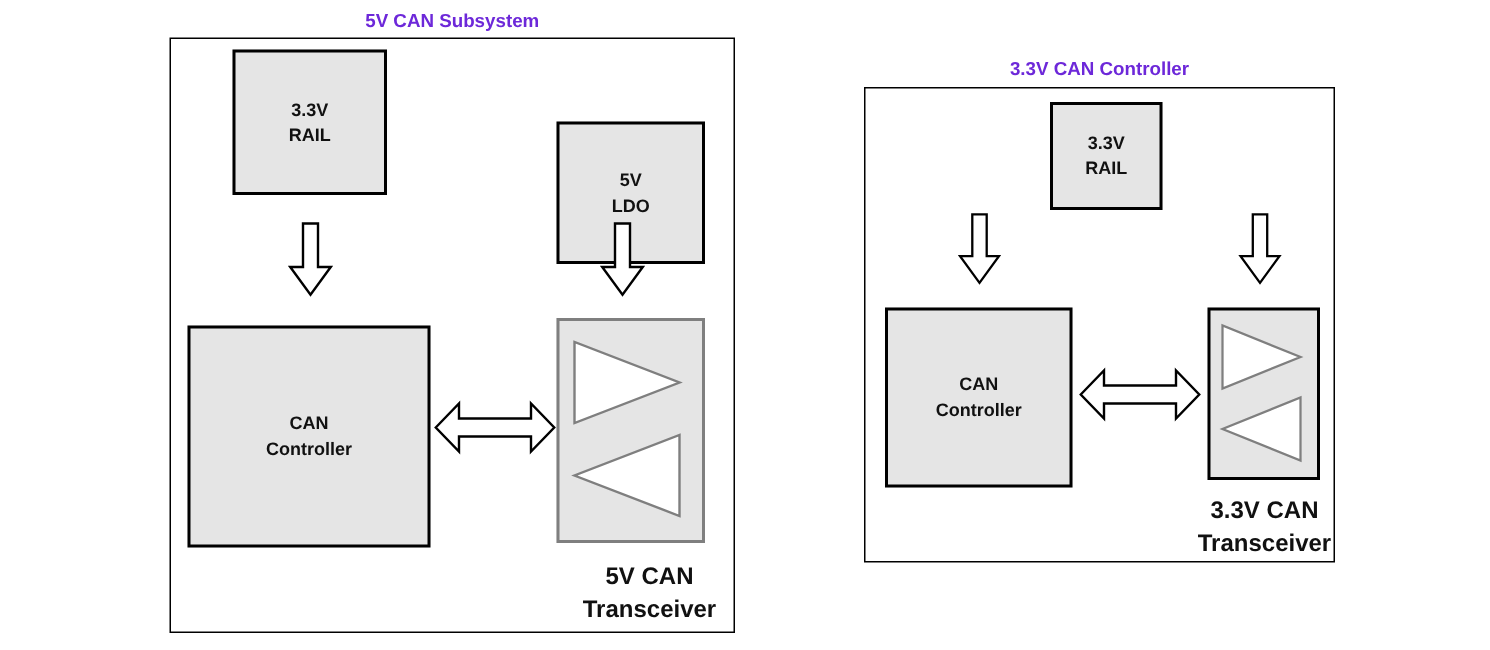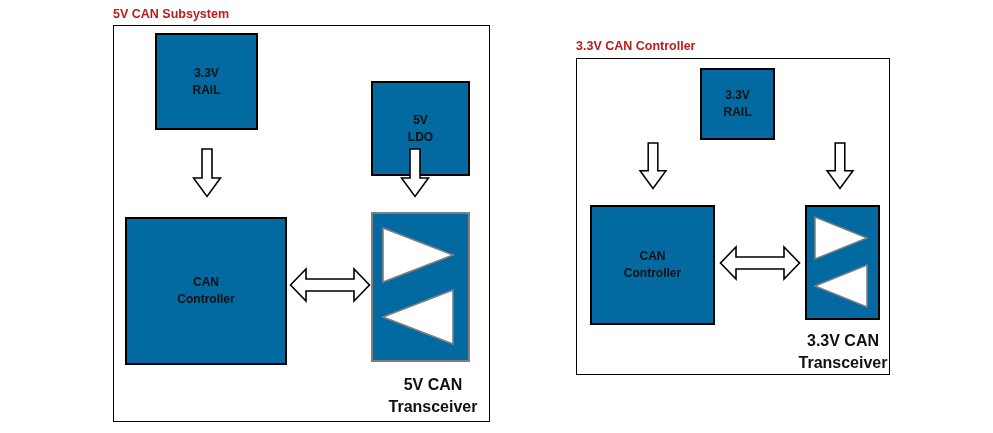--- a/index.html
+++ b/index.html
@@ -2,29 +2,29 @@
 <html><head>
 <meta charset="utf-8">
 <style>
   * { margin:0; padding:0; box-sizing:border-box; }
   html,body { background:#ffffff; }
   body { font-family:"Liberation Sans", sans-serif; }
   .canvas { position:relative; width:993px; height:433px; background:#ffffff; overflow:hidden; }
 
   .outer-box { position:absolute; border:1.5px solid #000; background:transparent; }
   .node-box {
-    position:absolute; border:2px solid #000; background:#0369a1;
+    position:absolute; border:2px solid #000; background:#e5e5e5;
     display:flex; align-items:center; justify-content:center;
     text-align:center; font-weight:bold; font-size:12px; line-height:1.4;
     white-space:pre-line; color:#111;
   }
   .node-box.gray { border-color:#7f7f7f; }
   .diagram-title {
-    position:absolute; font-weight:bold; font-size:12.5px; color:#b91c1c;
-    text-align:left; white-space:pre-line;
+    position:absolute; font-weight:bold; font-size:12.5px; color:#6d28d9;
+    text-align:center; white-space:pre-line;
   }
   .free-label {
     position:absolute; font-weight:bold; font-size:16px; color:#111;
     text-align:center; white-space:pre-line; line-height:1.4;
   }
   svg.shape { position:absolute; display:block; }
 </style>
 </head>
 <body>
 

